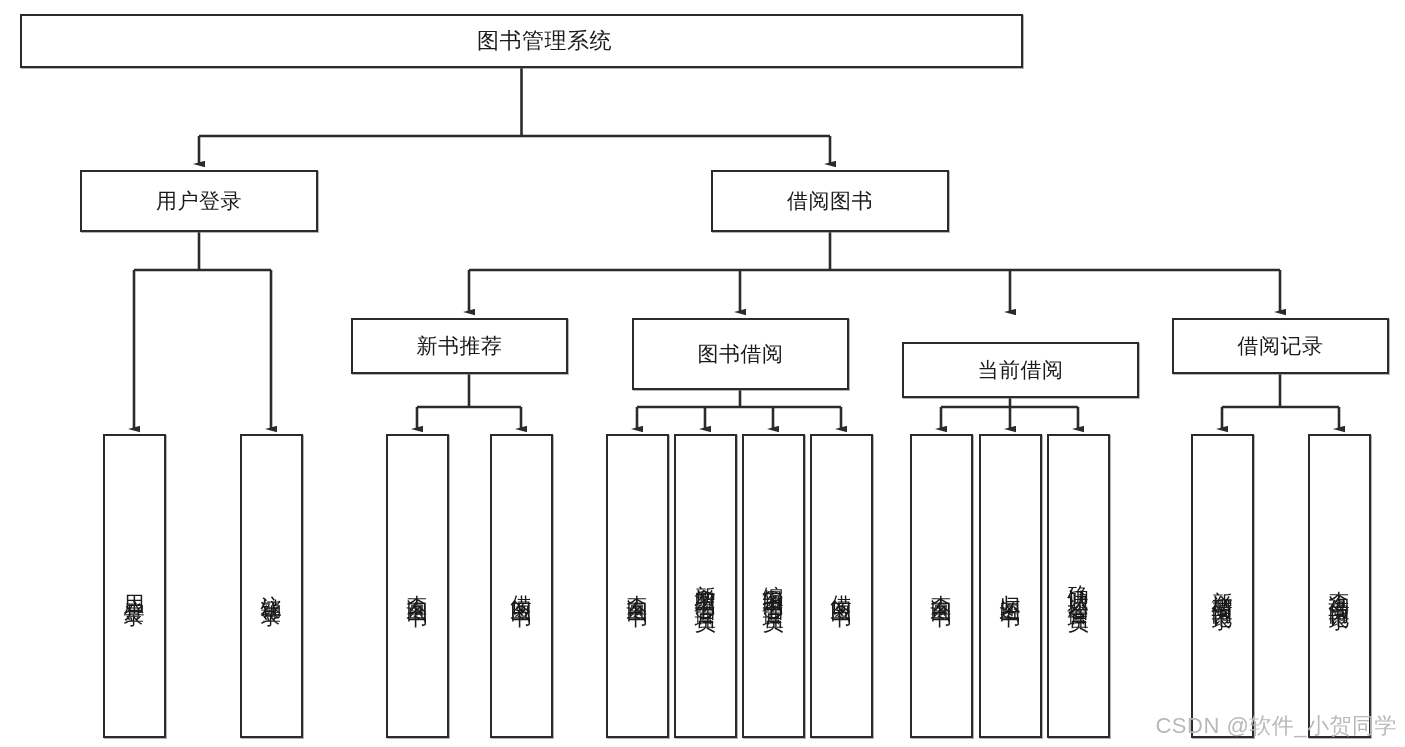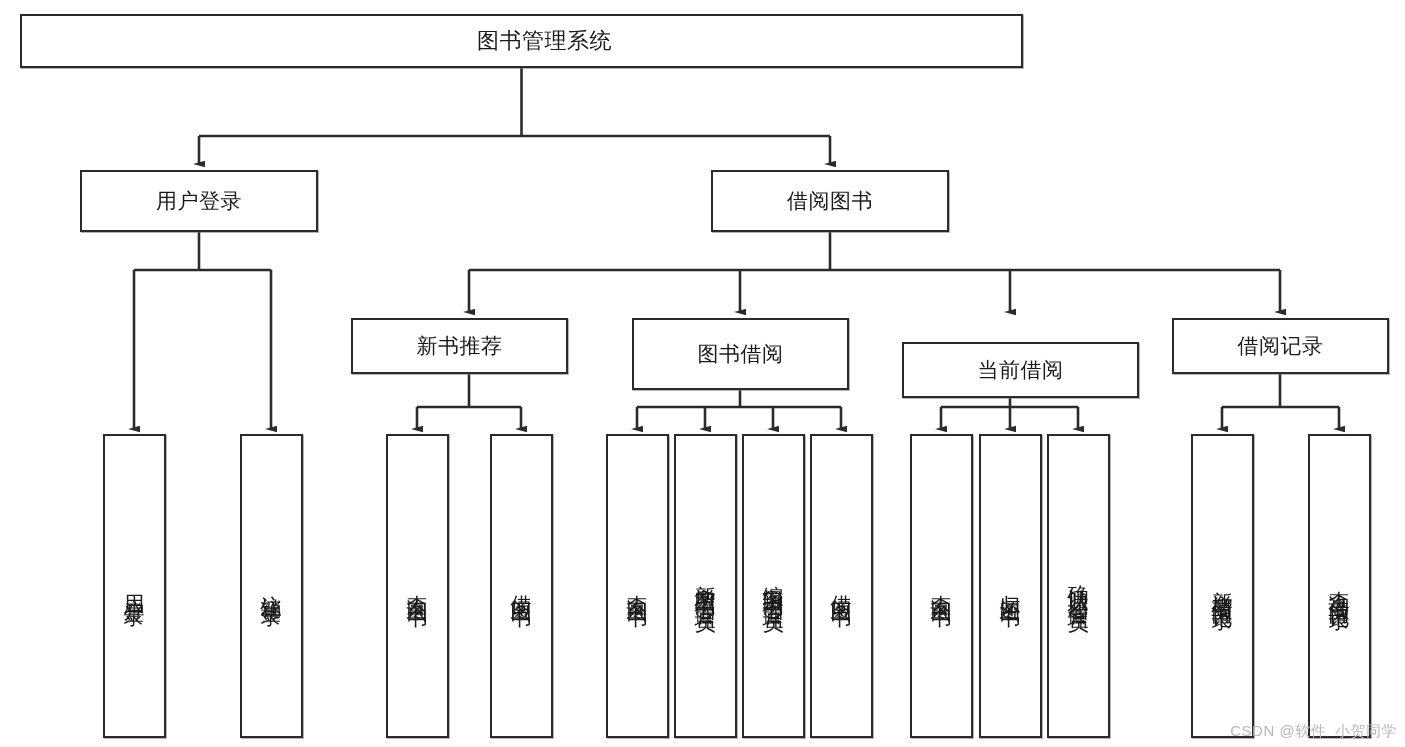--- a/index.html
+++ b/index.html
@@ -67,21 +67,21 @@
     left: 0;
     top: 0;
     width: 1405px;
     height: 747px;
     pointer-events: none;
   }
   #watermark {
     position: absolute;
     right: 8px;
     bottom: 6px;
-    font-size: 15px;
+    font-size: 22px;
     color: #b9b9b9;
     letter-spacing: 0.5px;
     user-select: none;
     white-space: nowrap;
   }
 </style>
 </head>
 <body>
 
 <div id="diagram-root">

